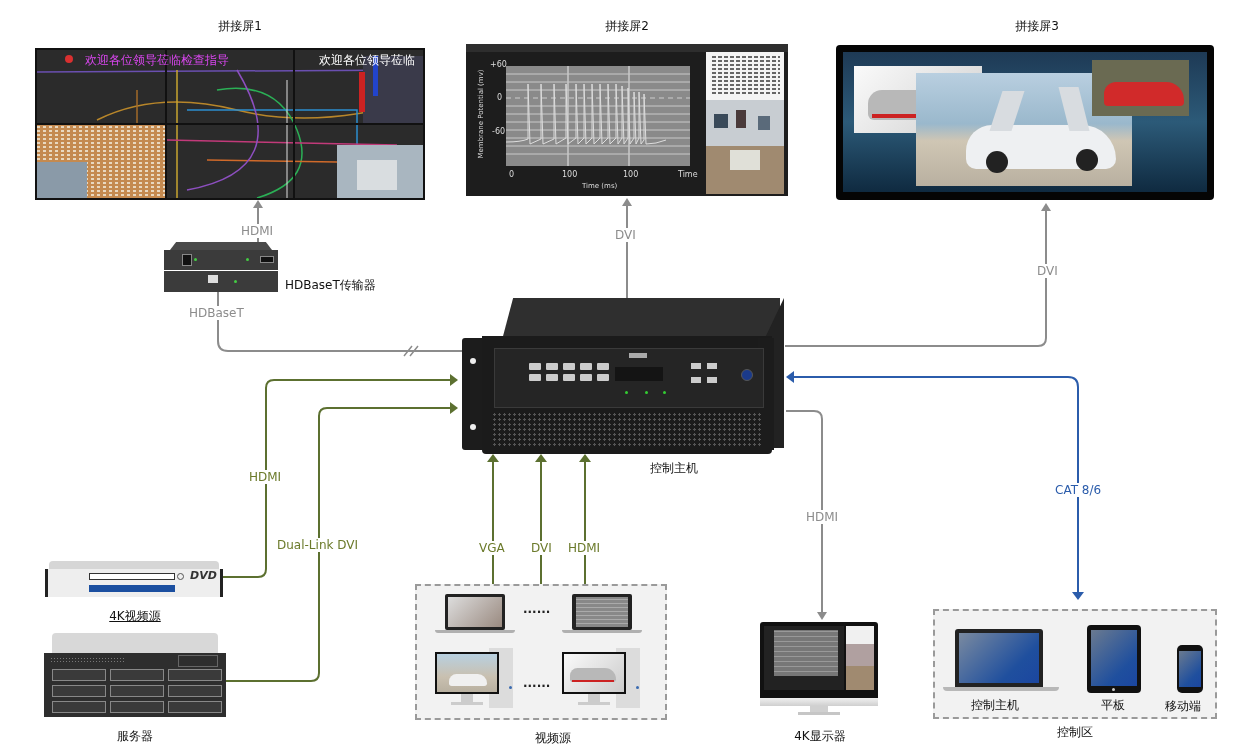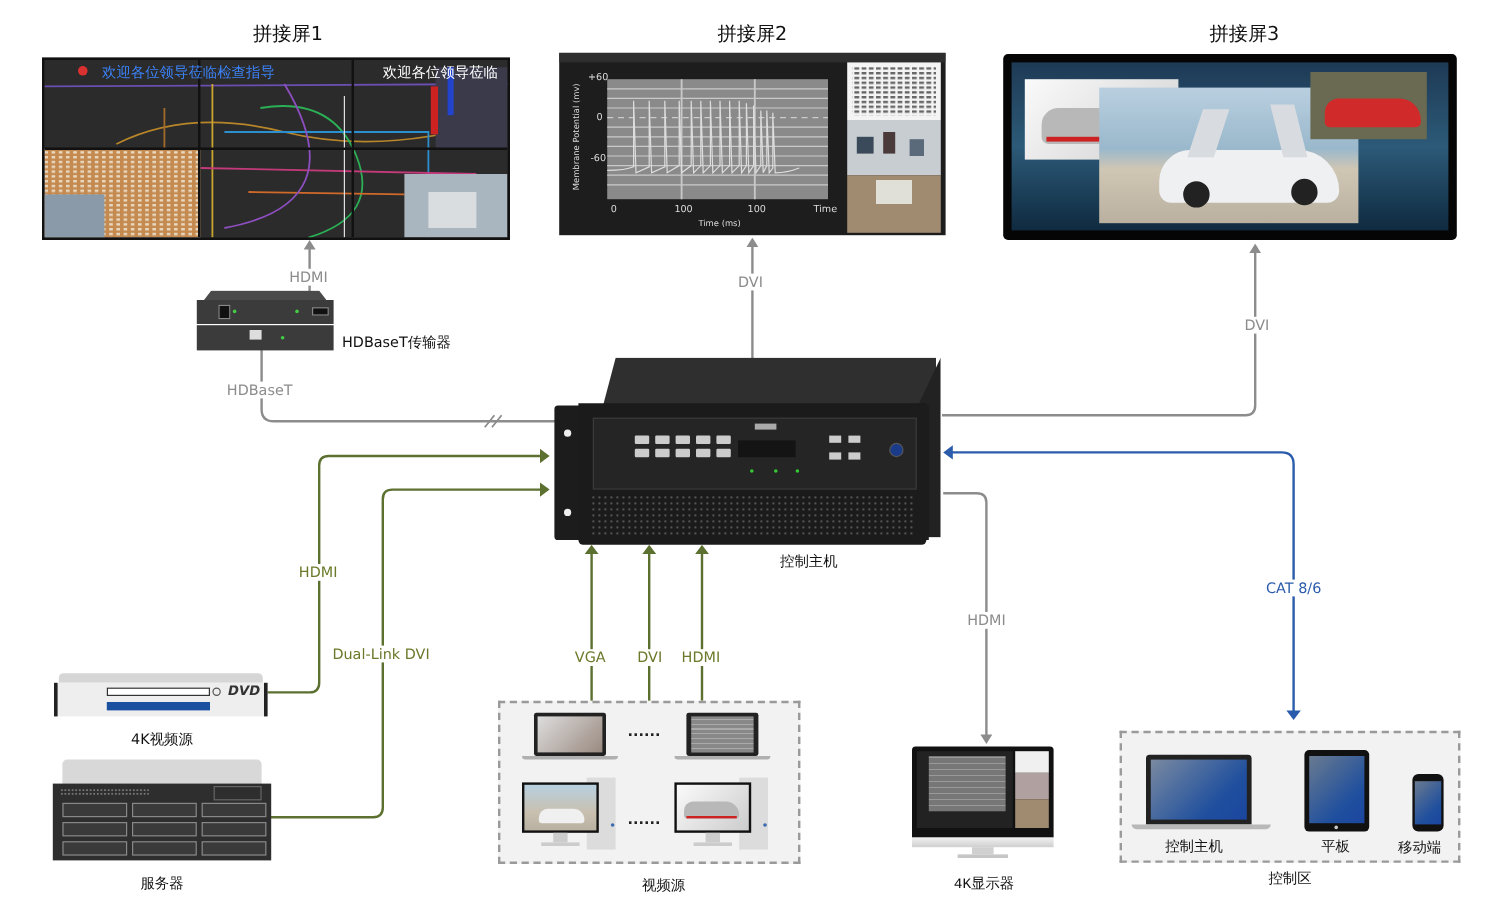--- a/index.html
+++ b/index.html
@@ -1,18 +1,18 @@
 <!DOCTYPE html>
 <html><head>
 <meta charset="utf-8">
 <style>
   html,body{margin:0;padding:0;background:#ffffff;}
   body{width:1249px;height:756px;position:relative;overflow:hidden;font-family:"DejaVu Sans","Liberation Sans",sans-serif;}
   .abs{position:absolute;}
-  .title{font-size:16px;color:#111;text-align:center;}
+  .title{font-size:12px;color:#111;text-align:center;}
   .dev-label{font-size:12px;color:#111;text-align:center;white-space:nowrap;}
   .conn-label{font-size:12px;background:#fff;padding:0 1px;white-space:nowrap;line-height:14px;}
   .gray{color:#8c8c8c;}
   .green{color:#6b7a2a;}
   .blue{color:#2b5cab;}
   svg.wires{position:absolute;left:0;top:0;}
   .screen{position:absolute;overflow:hidden;}
   .dash-box{position:absolute;border:2px dashed #9a9a9a;background:#f2f2f2;box-sizing:border-box;}
 </style>
 </head>
@@ -84,39 +84,39 @@
     <line x1="129" y1="0" x2="129" y2="148" stroke="#111" stroke-width="2"></line>
     <line x1="257" y1="0" x2="257" y2="148" stroke="#111" stroke-width="2"></line>
     <line x1="0" y1="74" x2="386" y2="74" stroke="#111" stroke-width="2"></line>
     <defs>
       <pattern id="crowd" width="6" height="4" patternUnits="userSpaceOnUse">
         <rect width="6" height="4" fill="#c48a50"></rect>
           <rect width="3" height="2" fill="#e8d8c0"></rect>
       </pattern>
     </defs>
   </svg>
-  <div class="abs" style="left:48px;top:2px;font-size:12px;color:#3b82f6;white-space:nowrap;">欢迎各位领导莅临检查指导</div>
+  <div class="abs" style="left:48px;top:2px;font-size:12px;color:#d946ef;white-space:nowrap;">欢迎各位领导莅临检查指导</div>
   <div class="abs" style="left:282px;top:2px;font-size:12px;color:#fff;white-space:nowrap;">欢迎各位领导莅临</div>
 </div>
 
 <div class="abs conn-label gray" style="left:240px;top:224px;">HDMI</div>
 
 <div class="abs" style="left:164px;top:242px;width:114px;height:52px;">
   <div style="position:absolute;left:6px;top:0;width:102px;height:8px;background:#4a4a4a;clip-path:polygon(6% 0,94% 0,100% 100%,0 100%);"></div>
   <div style="position:absolute;left:0;top:8px;width:114px;height:20px;background:#3b3b3b;"></div>
   <div style="position:absolute;left:0;top:29px;width:114px;height:21px;background:#3b3b3b;"></div>
   <div style="position:absolute;left:18px;top:12px;width:8px;height:10px;background:#111;border:1px solid #888;"></div>
   <div style="position:absolute;left:96px;top:14px;width:12px;height:5px;background:#111;border:1px solid #888;"></div>
   <div style="position:absolute;left:44px;top:33px;width:10px;height:8px;background:#ddd;"></div>
   <div style="position:absolute;left:30px;top:16px;width:3px;height:3px;border-radius:50%;background:#4c4;"></div>
   <div style="position:absolute;left:82px;top:16px;width:3px;height:3px;border-radius:50%;background:#4c4;"></div>
   <div style="position:absolute;left:70px;top:38px;width:3px;height:3px;border-radius:50%;background:#4c4;"></div>
 </div>
 <div class="abs dev-label" style="left:285px;top:277px;text-align:right;">HDBaseT传输器</div>
-<div class="abs conn-label gray" style="left:188px;top:306px;margin-top:12px;">HDBaseT</div>
+<div class="abs conn-label gray" style="left:188px;top:306px;">HDBaseT</div>
 
 <div class="abs title" style="left:527px;top:18px;width:200px;">拼接屏2</div>
 <div class="screen" style="left:466px;top:44px;width:322px;height:152px;background:#1d1d1d;">
   <div style="position:absolute;left:0;top:0;width:322px;height:8px;background:#2e2e2e;"></div>
   <svg class="abs" style="left:0;top:0;" width="322" height="152">
     <rect x="40" y="22" width="184" height="100" fill="#8a8a8a"></rect>
     <g stroke="#c9c9c9" stroke-width="1">
       <line x1="40" y1="30" x2="224" y2="30"></line>
         <line x1="40" y1="38" x2="224" y2="38"></line>
       <line x1="40" y1="46" x2="224" y2="46"></line>
@@ -220,21 +220,21 @@
 <div class="abs conn-label green" style="left:276px;top:538px;">Dual-Link DVI</div>
 
 <div class="abs" style="left:45px;top:561px;width:178px;height:36px;">
   <div style="position:absolute;left:4px;top:0;width:170px;height:8px;background:#d6d6d6;border-radius:4px 4px 0 0;"></div>
   <div style="position:absolute;left:0;top:8px;width:178px;height:28px;background:#eeeeee;border-left:3px solid #222;border-right:3px solid #222;box-sizing:border-box;"></div>
   <div style="position:absolute;left:44px;top:12px;width:84px;height:5px;border:1px solid #333;background:#fff;"></div>
   <div style="position:absolute;left:44px;top:24px;width:86px;height:7px;background:#1b4fa0;"></div>
   <div style="position:absolute;left:132px;top:12px;width:5px;height:5px;border-radius:50%;border:1px solid #555;"></div>
   <div style="position:absolute;left:145px;top:8px;font-size:11px;font-style:italic;font-weight:bold;color:#333;">DVD</div>
 </div>
-<div class="abs dev-label" style="left:75px;top:608px;width:120px;">4K视频源</div>
+<div class="abs dev-label" style="left:75px;top:608px;width:120px;text-decoration:underline;">4K视频源</div>
 
 <div class="abs" style="left:44px;top:633px;width:182px;height:84px;">
   <div style="position:absolute;left:8px;top:0;width:166px;height:22px;background:#d8d8d8;border-radius:4px 4px 0 0;"></div>
   <div style="position:absolute;left:0;top:20px;width:182px;height:64px;background:#2e2e2e;"></div>
   <div style="position:absolute;left:6px;top:24px;width:74px;height:6px;background-image:radial-gradient(#777 0.8px,transparent 1px);background-size:3px 3px;"></div>
   <div style="position:absolute;left:134px;top:22px;width:38px;height:10px;border:1px solid #666;"></div>
   <div style="position:absolute;left:8px;top:36px;display:grid;grid-template-columns:repeat(3,54px);gap:4px 4px;">
     <span style="display:block;height:10px;border:1px solid #888;background:#3a3a3a;"></span>
     <span style="display:block;height:10px;border:1px solid #888;background:#3a3a3a;"></span>
     <span style="display:block;height:10px;border:1px solid #888;background:#3a3a3a;"></span>
@@ -296,21 +296,21 @@
   <div style="position:absolute;left:0;top:0;width:118px;height:76px;background:#111;border-radius:3px 3px 0 0;"></div>
   <div style="position:absolute;left:4px;top:4px;width:80px;height:64px;background:#222;"></div>
   <div style="position:absolute;left:14px;top:8px;width:64px;height:46px;background:repeating-linear-gradient(0deg,#777 0 4px,#999 4px 5px);"></div>
   <div style="position:absolute;left:86px;top:4px;width:28px;height:18px;background:#f0f0f0;"></div>
   <div style="position:absolute;left:86px;top:22px;width:28px;height:22px;background:#b0a0a0;"></div>
   <div style="position:absolute;left:86px;top:44px;width:28px;height:24px;background:#a08a70;"></div>
   <div style="position:absolute;left:0;top:76px;width:118px;height:8px;background:linear-gradient(#f0f0f0,#cfcfcf);"></div>
   <div style="position:absolute;left:50px;top:84px;width:18px;height:6px;background:#d0d0d0;"></div>
   <div style="position:absolute;left:38px;top:90px;width:42px;height:3px;background:#c6c6c6;"></div>
 </div>
-<div class="abs dev-label" style="left:775px;top:728px;width:90px;font-family:Liberation Mono, monospace;">4K显示器</div>
+<div class="abs dev-label" style="left:775px;top:728px;width:90px;">4K显示器</div>
 
 <div class="abs conn-label blue" style="left:1054px;top:483px;">CAT 8/6</div>
 <div class="dash-box" style="left:933px;top:609px;width:284px;height:110px;">
   <div class="abs" style="left:8px;top:18px;width:116px;height:64px;">
     <div style="position:absolute;left:12px;top:0;width:88px;height:58px;background:#222;border-radius:3px 3px 0 0;"></div>
     <div style="position:absolute;left:16px;top:4px;width:80px;height:50px;background:linear-gradient(135deg,#7a8aa0 0%,#1f4f9e 70%,#1b46a0 100%);"></div>
     <div style="position:absolute;left:0;top:58px;width:116px;height:4px;background:#b8b8b8;border-radius:0 0 4px 4px;"></div>
   </div>
   <div class="abs" style="left:36px;top:83px;"><span class="dev-label">控制主机</span></div>
   <div class="abs" style="left:152px;top:14px;width:54px;height:68px;">

